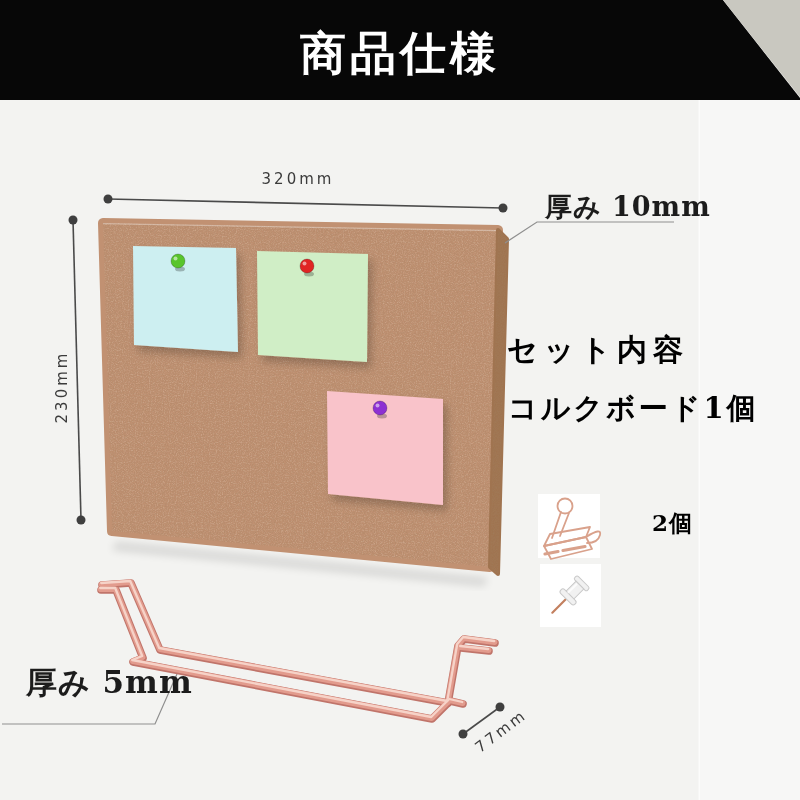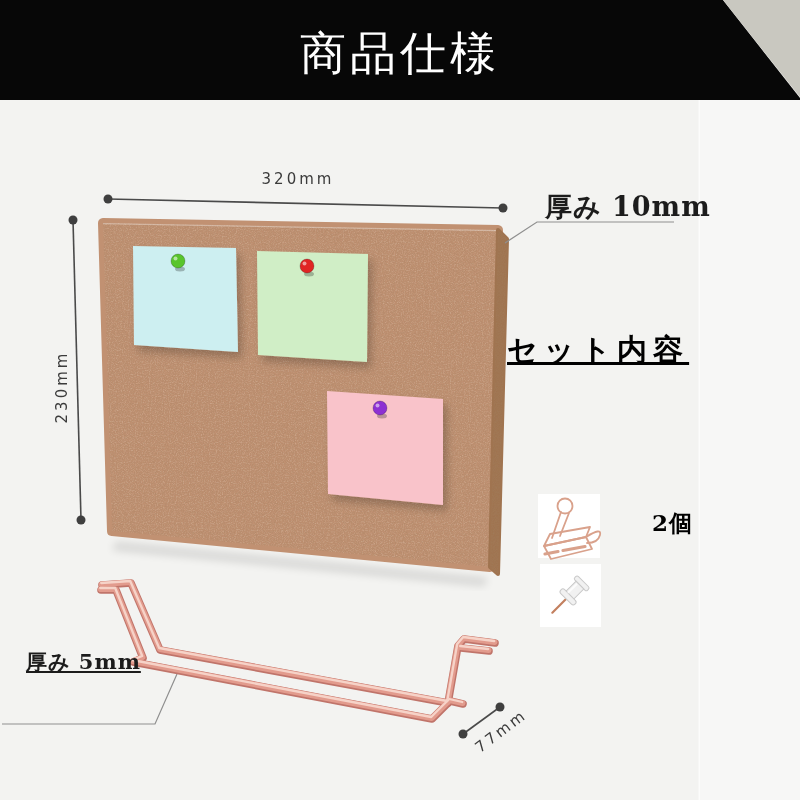--- a/index.html
+++ b/index.html
@@ -9,21 +9,21 @@
     font-family:"DejaVu Sans","Liberation Sans",sans-serif;
   }
   .art{position:absolute;left:0;top:0;width:800px;height:800px;}
   .header{
     position:absolute;left:0;top:0;width:800px;height:100px;
     display:flex;align-items:center;justify-content:center;
     pointer-events:none;
   }
   .header-title{
     font-family:"DejaVu Serif","Liberation Serif",serif;
-    font-weight:400;font-size:46px;color:#ffffff;letter-spacing:4px;
+    font-weight:700;font-size:46px;color:#ffffff;letter-spacing:4px;
     transform:translateY(4px);
   }
   .label{position:absolute;white-space:nowrap;}
   .dim-label{
     font-family:"DejaVu Sans","Liberation Sans",sans-serif;
     font-size:15px;letter-spacing:3px;color:#3b3b3b;font-weight:400;
   }
   .thick-label{
     font-family:"DejaVu Serif","Liberation Serif",serif;
     font-weight:700;color:#1c1c1c;font-size:27px;letter-spacing:1px;
@@ -198,23 +198,24 @@
   <div class="header">
     <div class="header-title">商品仕様</div>
   </div>
 
   <div class="label dim-label centered" style="left:298px;top:170px;">320mm</div>
 
   <div class="label dim-label rot-90" style="left:62px;top:387px;">230mm</div>
 
   <div class="label thick-label" style="left:545px;top:189px;">厚み 10mm</div>
 
-  <div class="label thick-label" style="left:26px;top:648px;font-size:21px;text-decoration:underline;">厚み 5mm</div>
+  <div class="label thick-label" style="left:26px;top:662px;font-size:31px;">厚み 5mm</div>
 
   <div class="label dim-label rot-77" style="left:501px;top:731px;">77mm</div>
 
-  <div class="label set-title" style="left:507px;top:330px;text-decoration:underline;">セット内容</div>
-
+  <div class="label set-title" style="left:507px;top:330px;">セット内容</div>
+
+  <div class="label set-item" style="left:508px;top:389px;">コルクボード1個</div>
 
 
   <div class="label qty-label" style="left:652px;top:508px;">2個</div>
 
 </div>
 
 </body></html>

